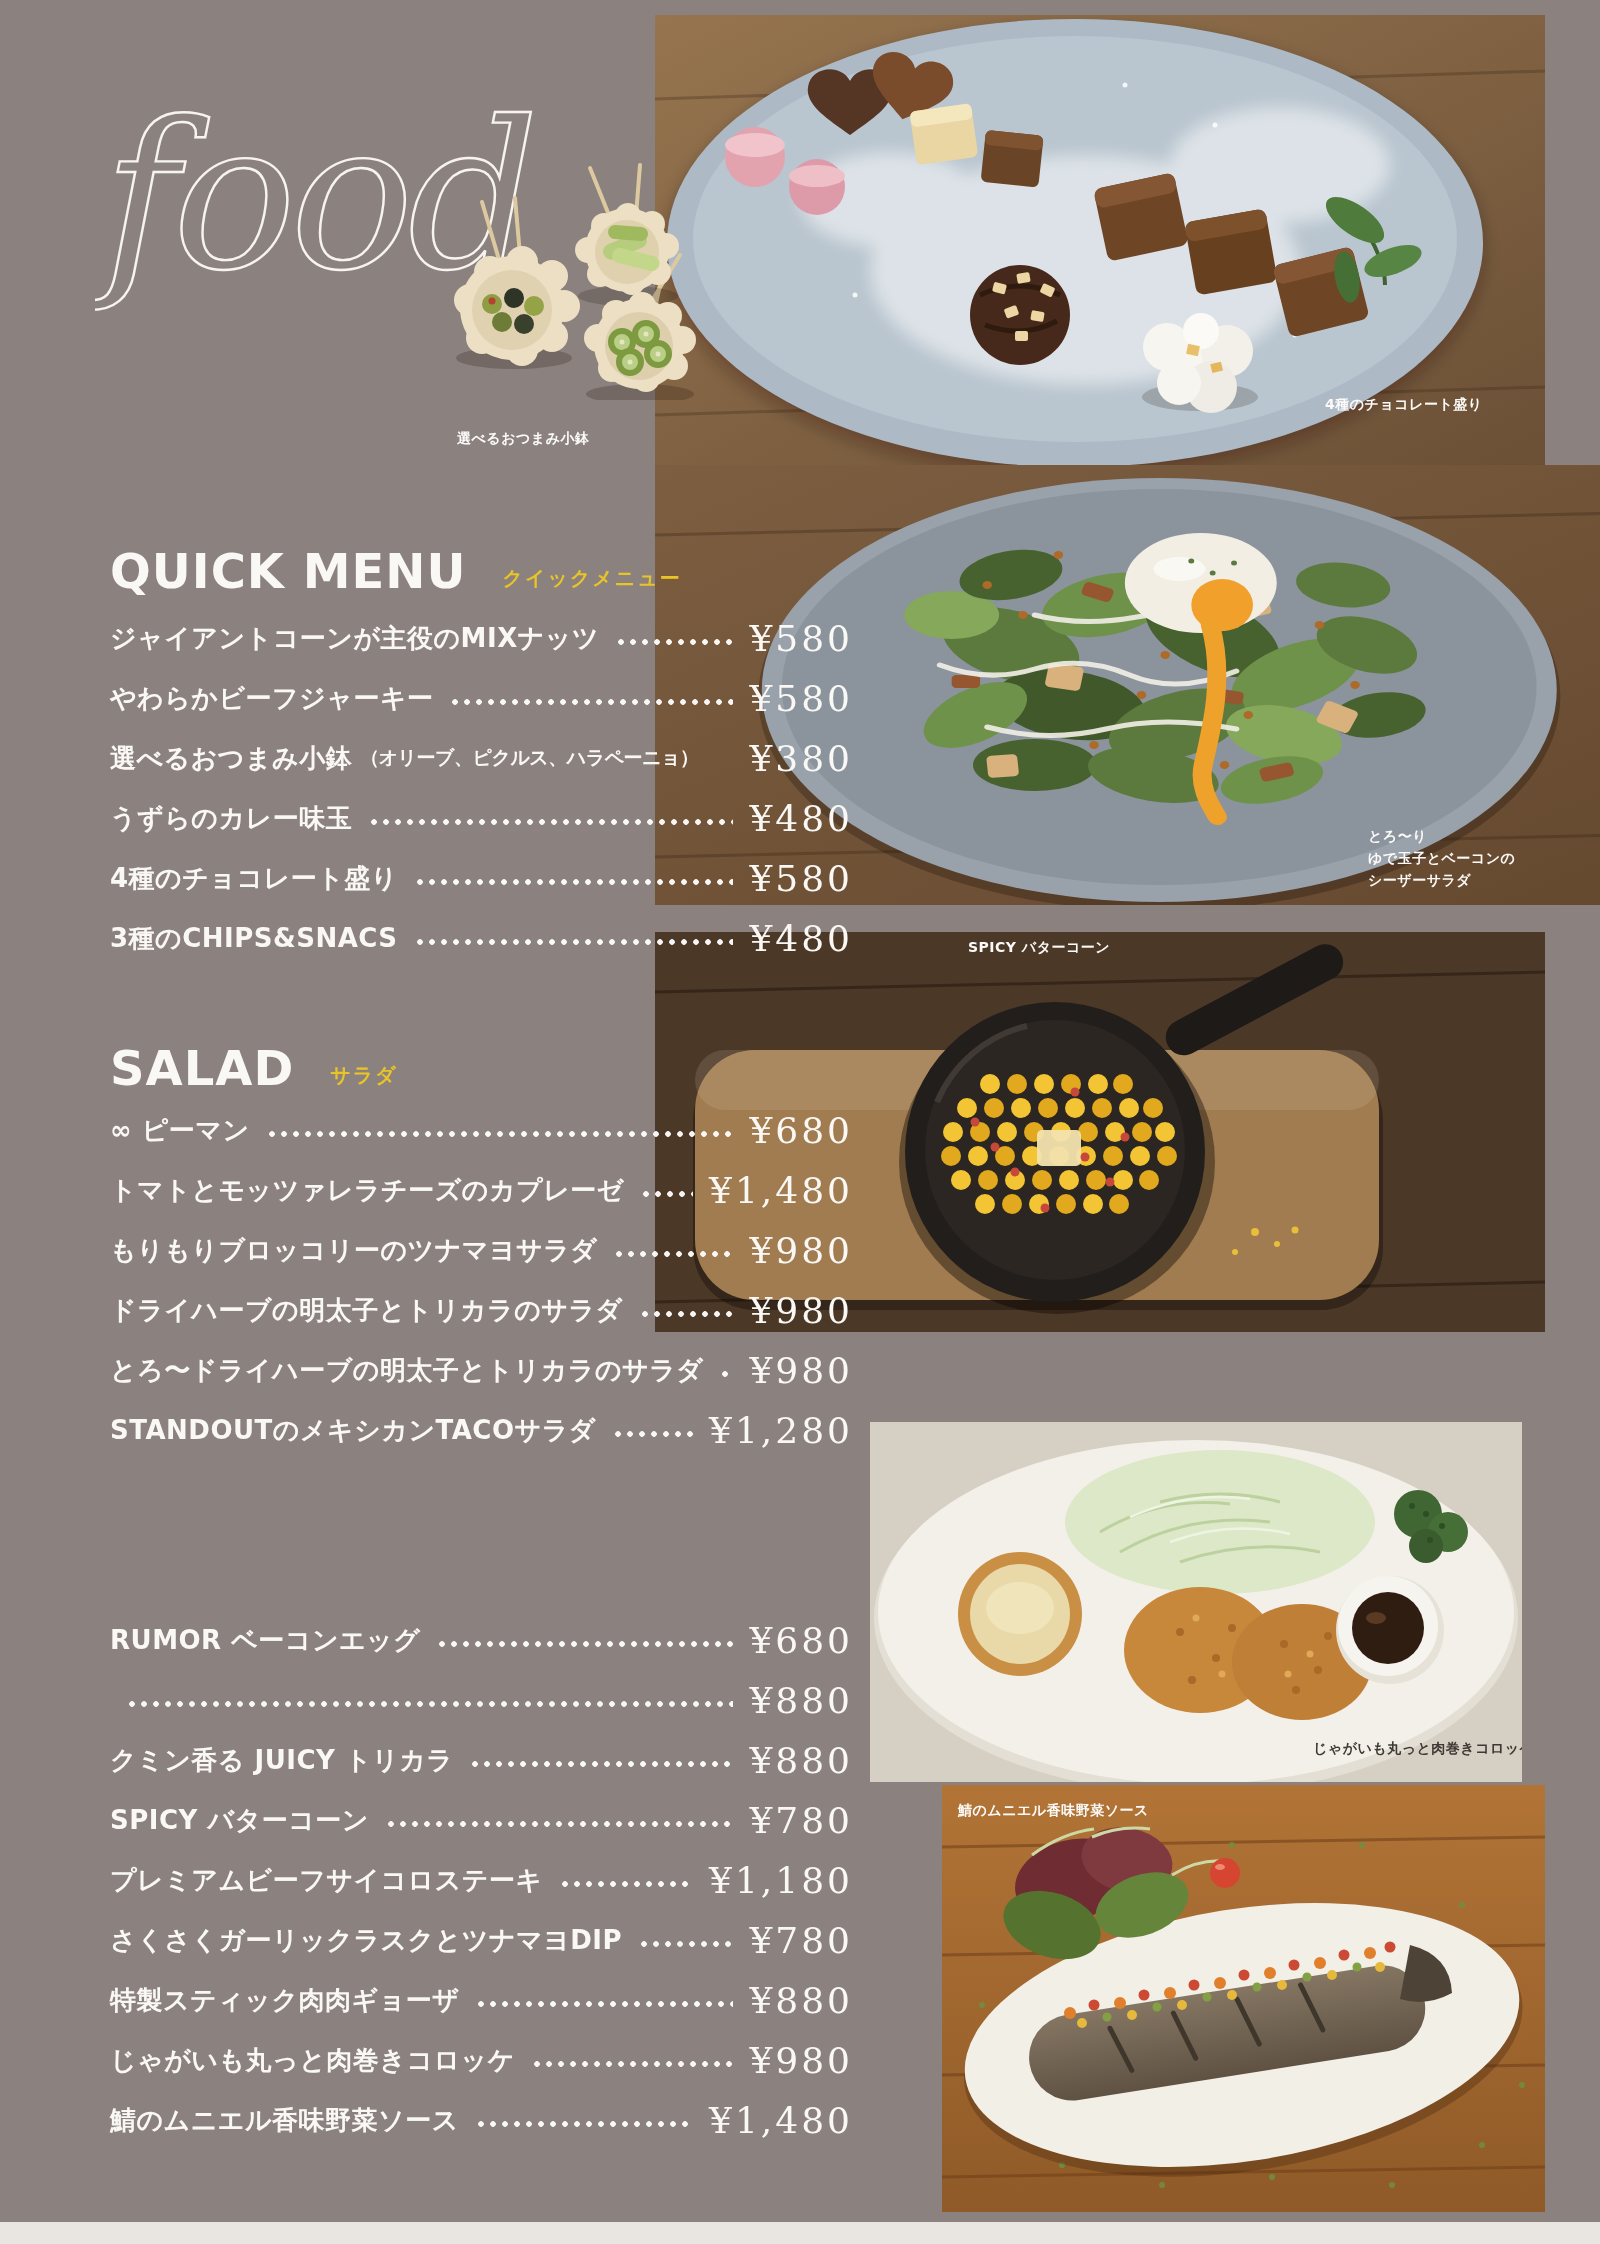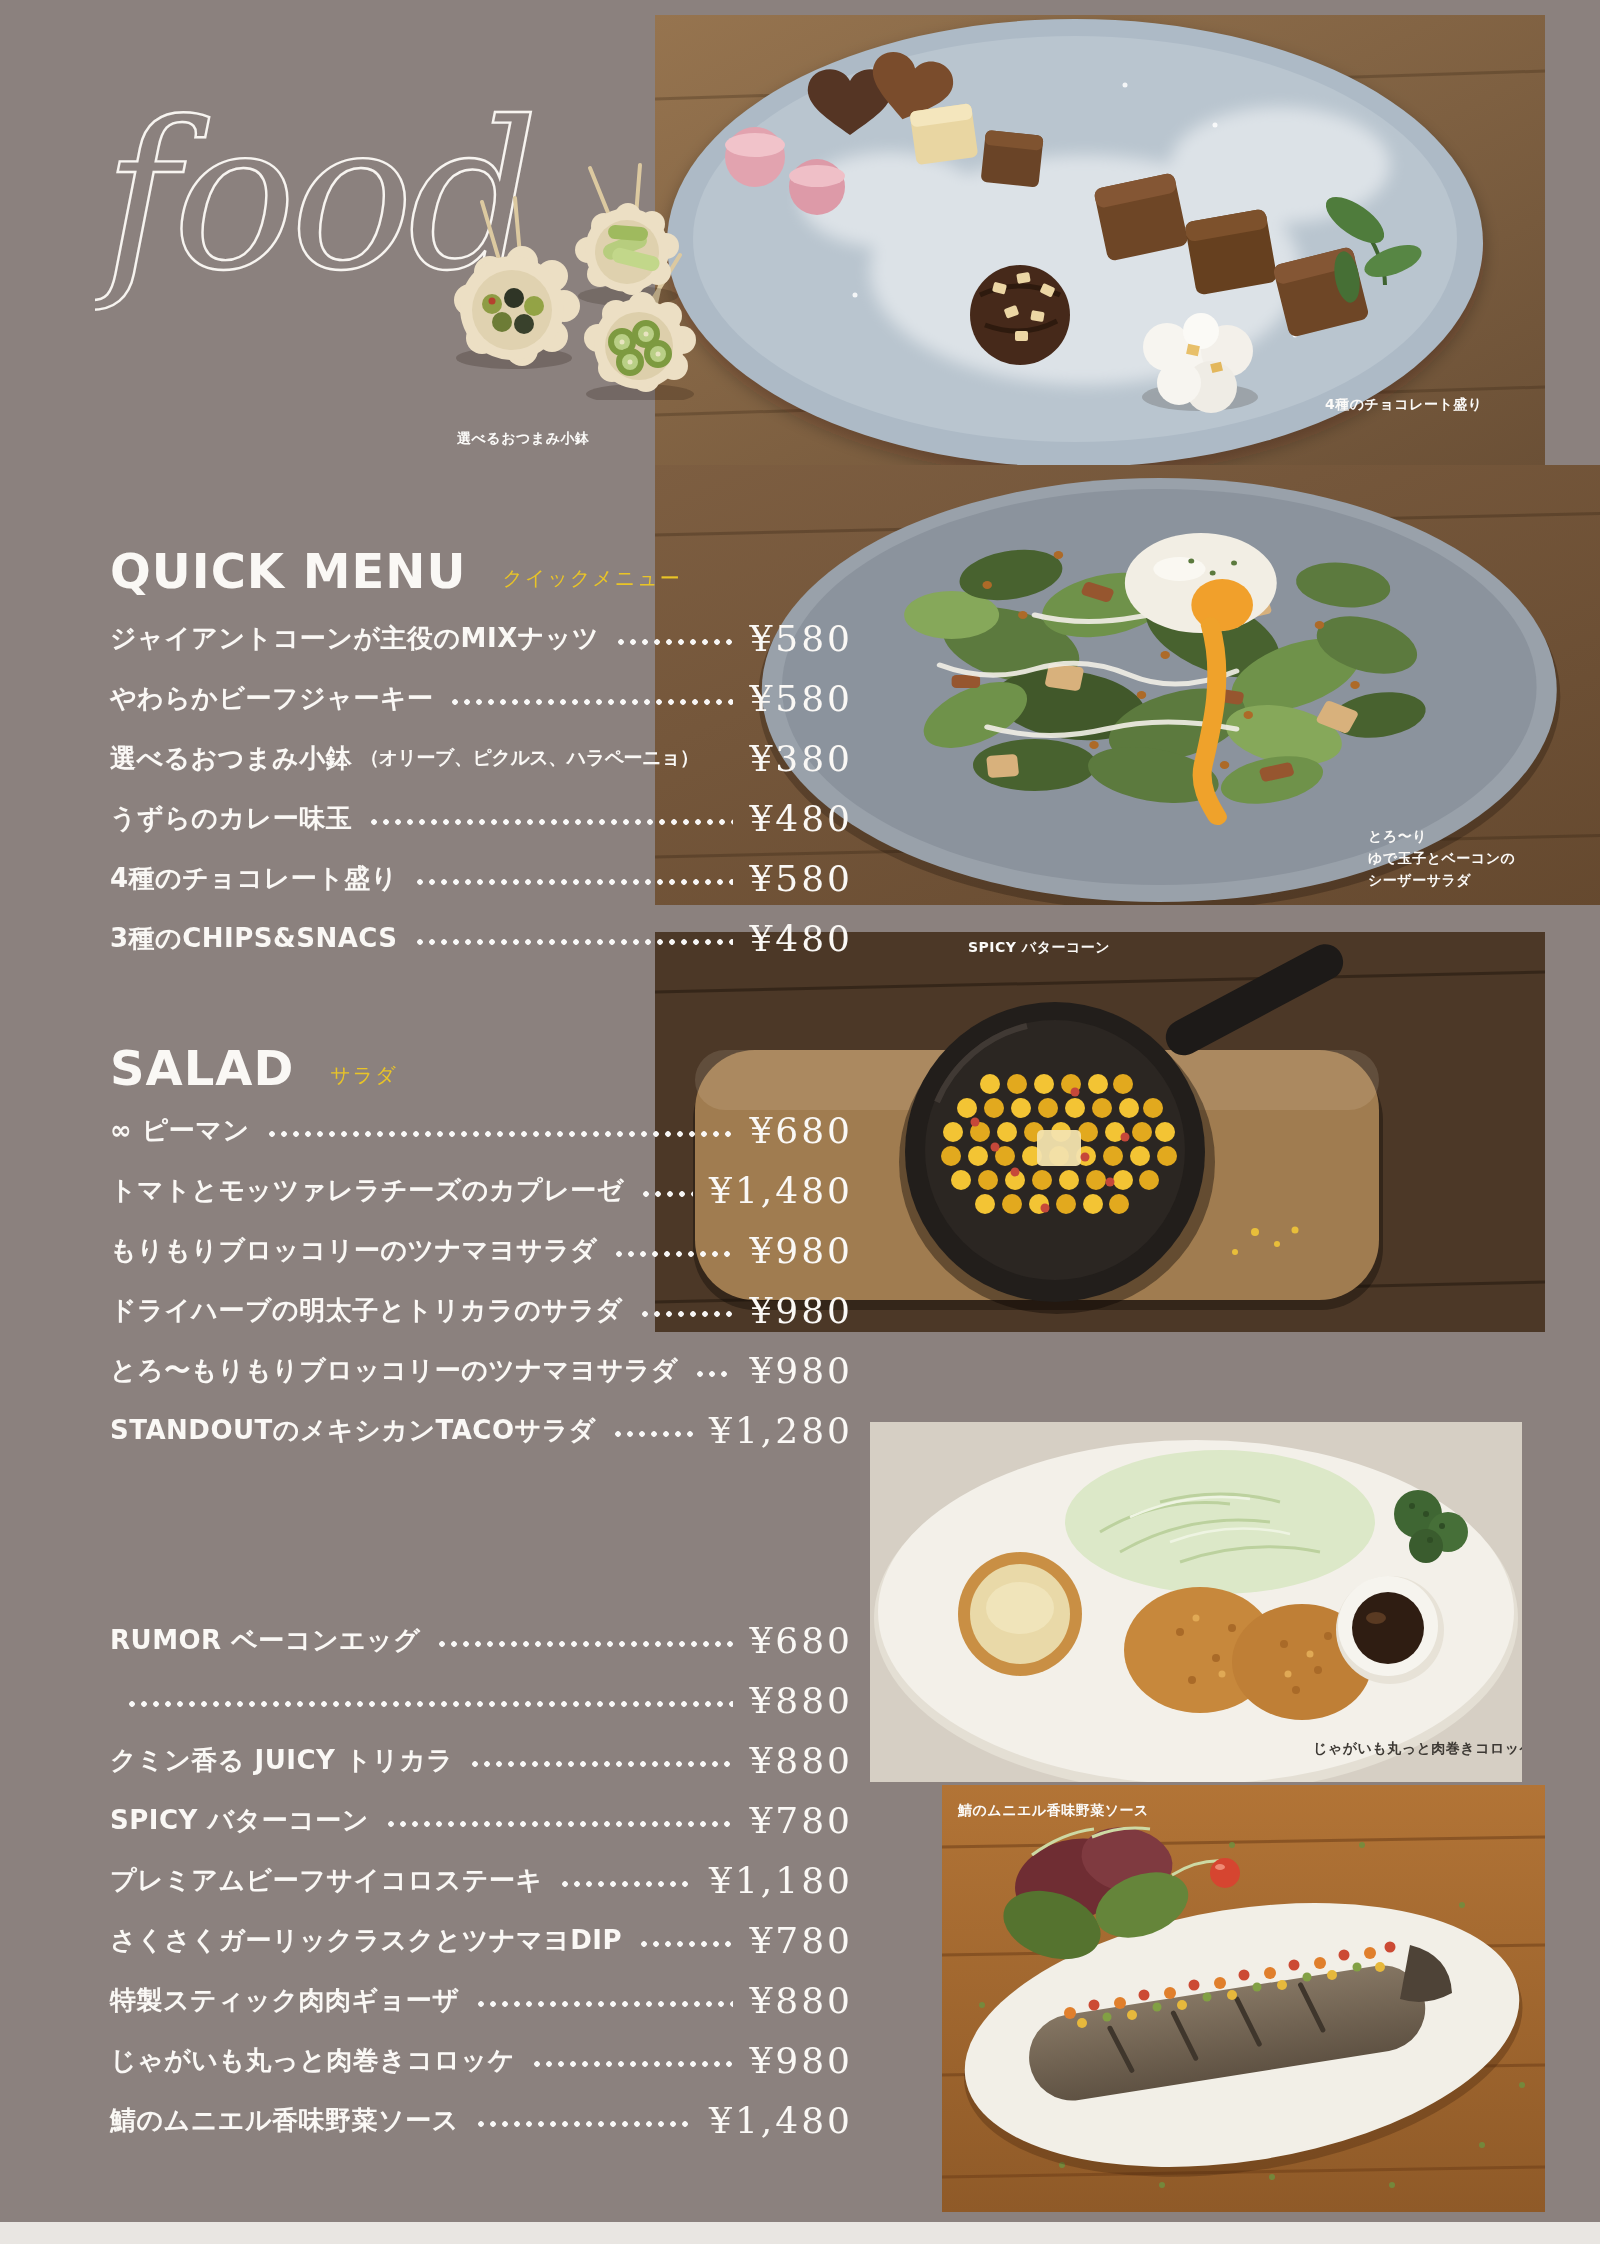--- a/index.html
+++ b/index.html
@@ -15,21 +15,21 @@
   }
   
   #logo{position:absolute;left:95px;top:55px;width:440px;height:300px;}
   #logo text{
     font-family:"DejaVu Serif",serif;font-style:italic;font-size:205px;
     fill:none;stroke:#f7f4f0;stroke-width:2.4px;letter-spacing:-6px;
   }
   
   .section-header{position:absolute;left:110px;display:flex;align-items:flex-end;gap:36px;}
   .section-title{font-size:48px;font-weight:900;color:var(--white);letter-spacing:1px;line-height:1;}
-  .section-sub{font-size:20px;font-weight:400;color:var(--yellow);letter-spacing:2px;padding-bottom:7px;line-height:1;}
+  .section-sub{font-size:20px;font-weight:700;color:var(--yellow);letter-spacing:2px;padding-bottom:7px;line-height:1;}
   #quick-header{top:547px;}
   #salad-header{top:1044px;}
   #nibbles-header{top:1552px;}
   
   .menu-rows{position:absolute;left:110px;width:740px;}
   #quick-rows{top:608px;}
   #salad-rows{top:1100px;}
   #nibbles-rows{top:1610px;}
   .menu-row{height:60px;display:flex;align-items:center;}
   .item-name{font-size:26px;font-weight:700;color:var(--white);letter-spacing:.5px;white-space:nowrap;}
@@ -673,21 +673,21 @@
       <span class="leader"></span>
       <span class="item-price">¥980</span>
     </div>
     <div class="menu-row">
       <span class="item-name">ドライハーブの明太子とトリカラのサラダ</span>
 
       <span class="leader"></span>
       <span class="item-price">¥980</span>
     </div>
     <div class="menu-row">
-      <span class="item-name">とろ〜もりもりブロッコリーのツナマヨサラダ</span>
+      <span class="item-name">とろ〜ドライハーブの明太子とトリカラのサラダ</span>
 
       <span class="leader"></span>
       <span class="item-price">¥980</span>
     </div>
     <div class="menu-row">
       <span class="item-name">STANDOUTのメキシカンTACOサラダ</span>
 
       <span class="leader"></span>
       <span class="item-price">¥1,280</span>
     </div>

